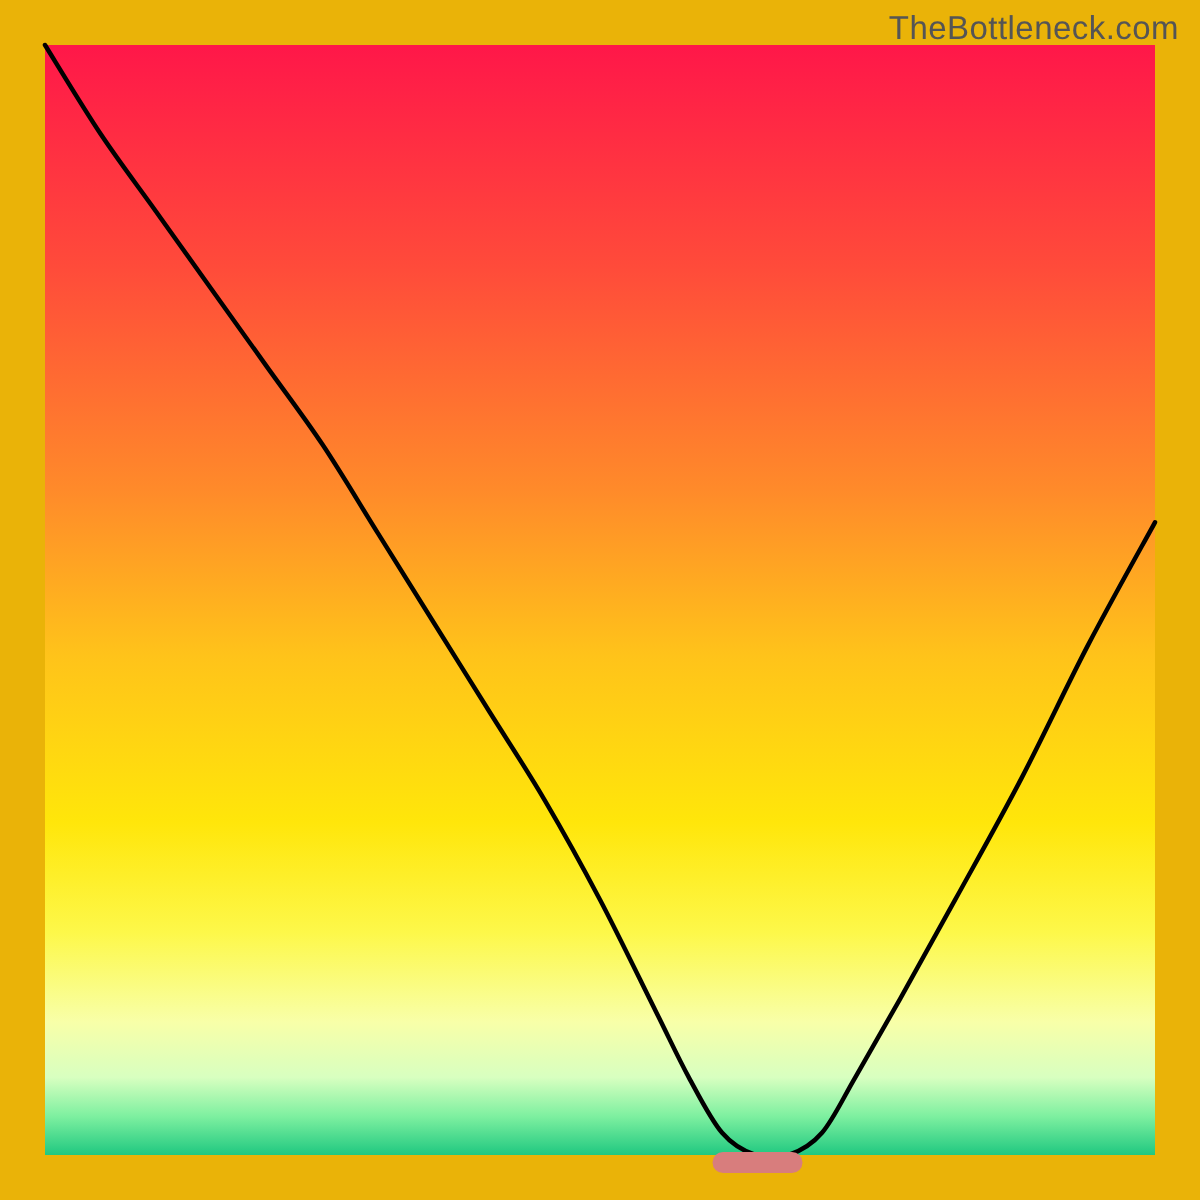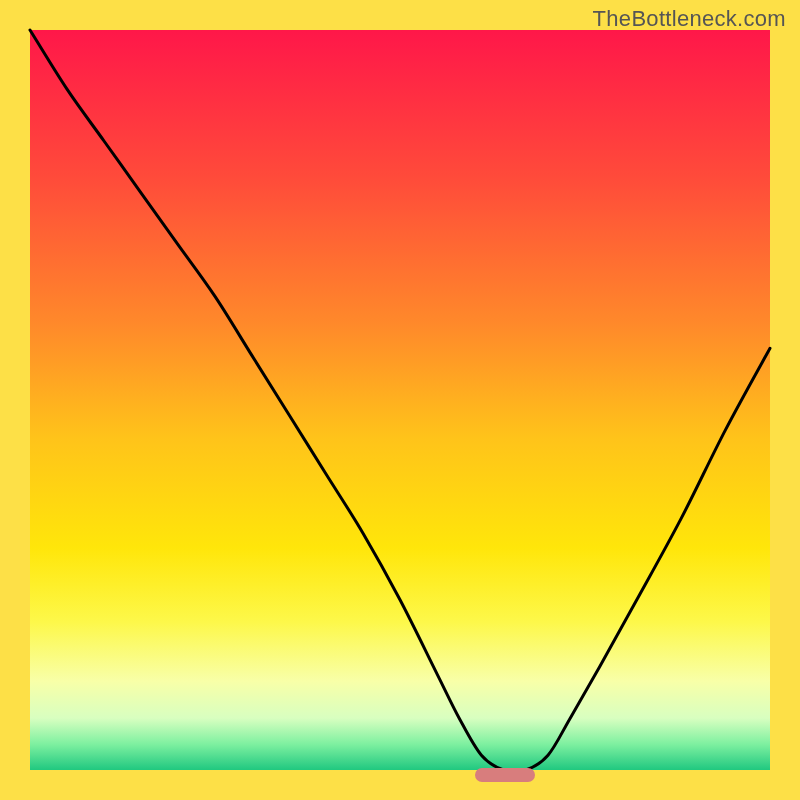--- a/index.html
+++ b/index.html
@@ -7,21 +7,21 @@
     padding: 0;
     width: 800px;
     height: 800px;
     background: #000;
     overflow: hidden;
   }
   .frame {
     position: relative;
     width: 800px;
     height: 800px;
-    background: #fde047;
+    background: #eab308;
   }
   .watermark {
     position: absolute;
     top: 6px;
     right: 14px;
     font-family: Arial, Helvetica, sans-serif;
     font-size: 22px;
     color: #555;
     letter-spacing: 0.3px;
     font-weight: 500;

